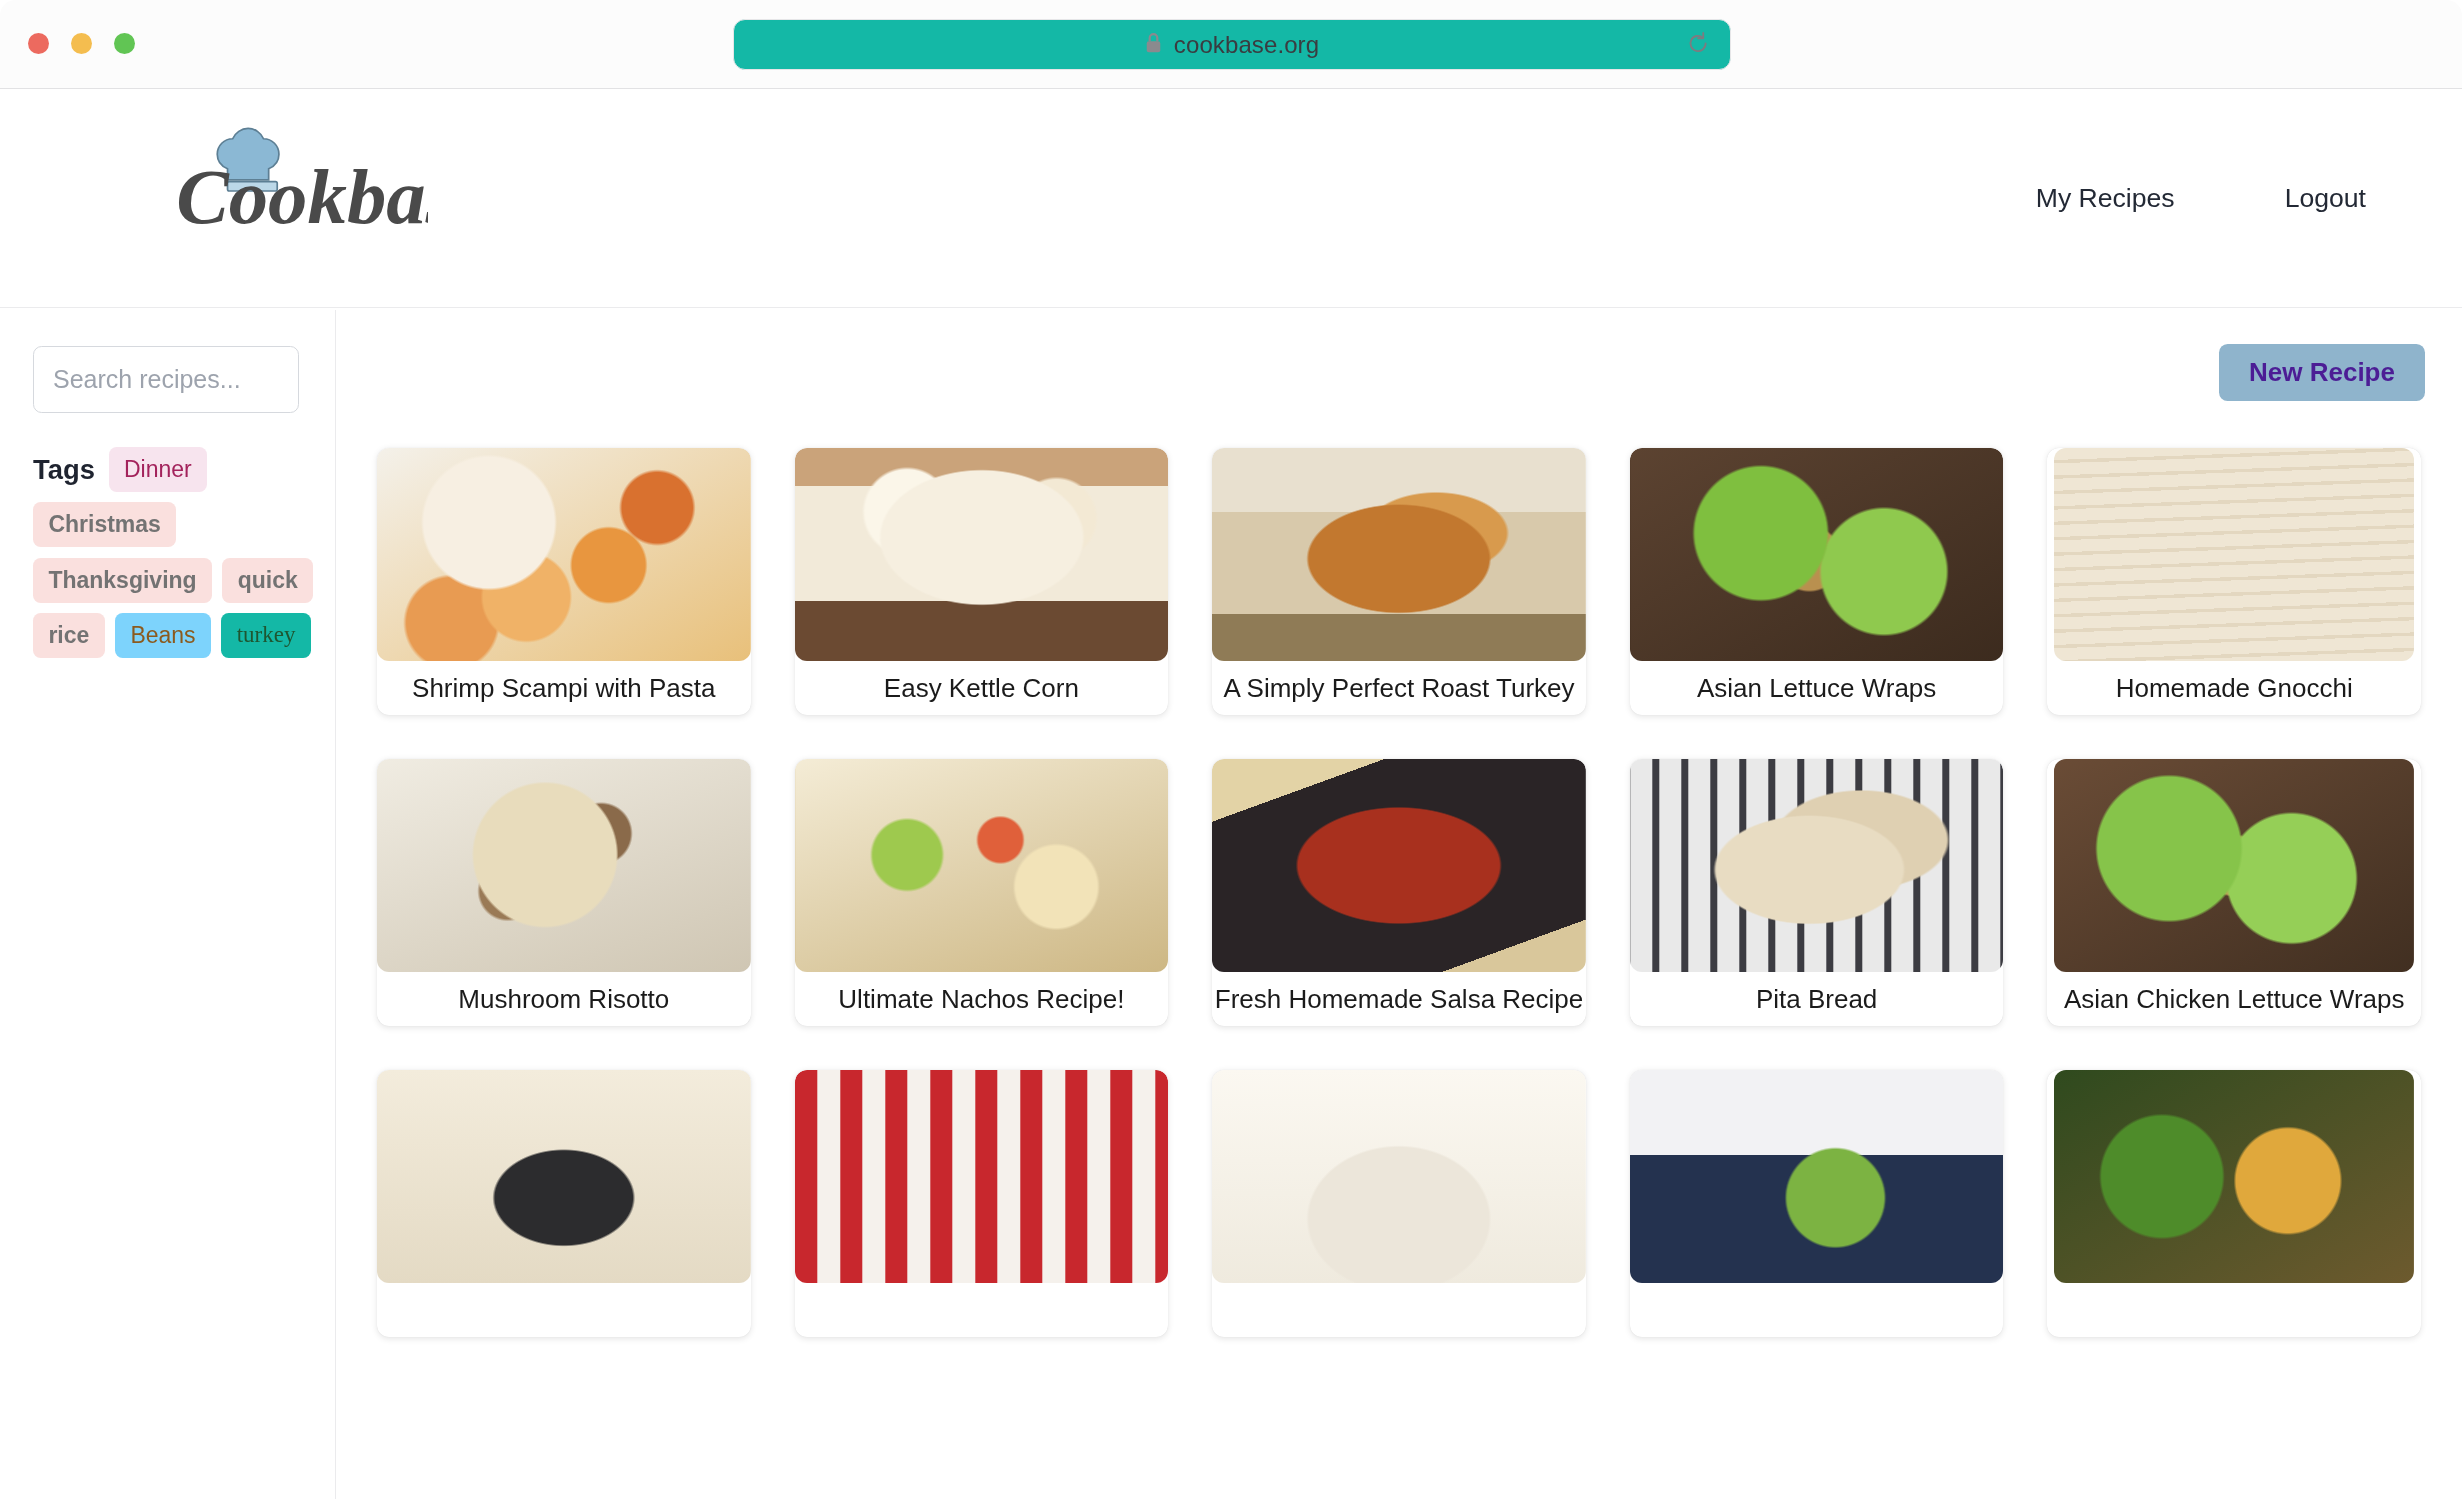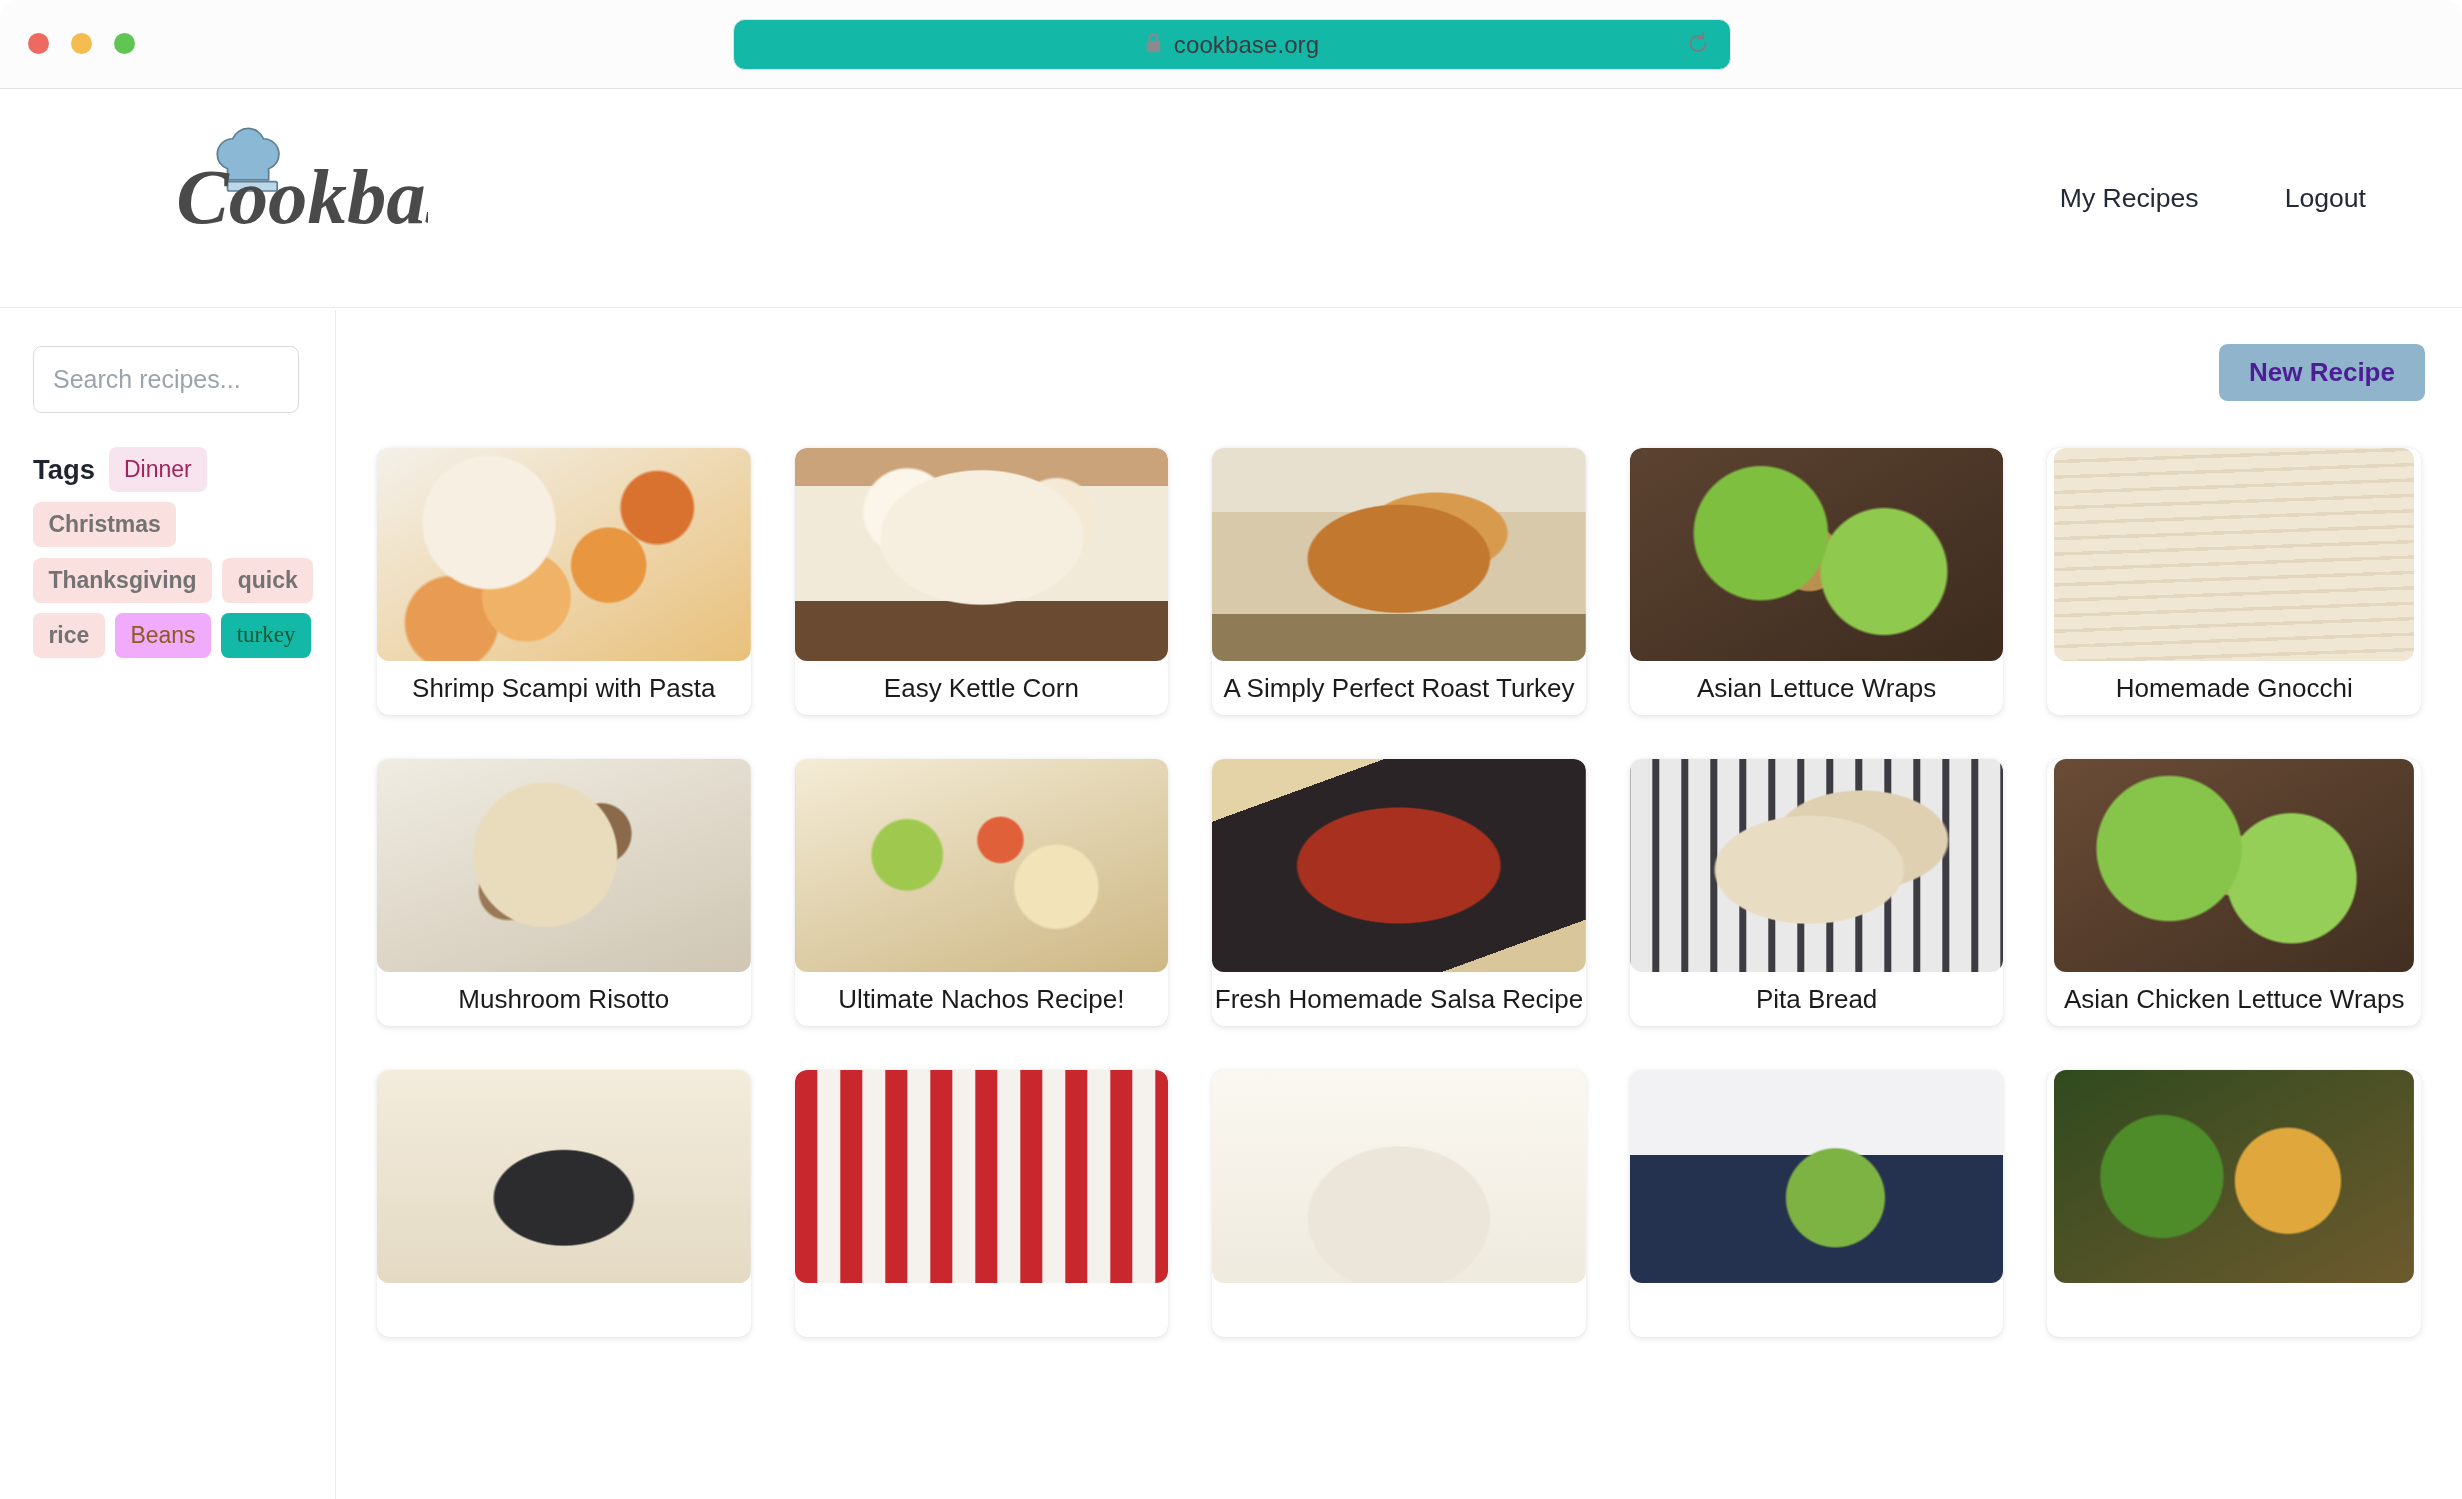--- a/index.html
+++ b/index.html
@@ -54,21 +54,21 @@
     border-bottom: 1.7px solid #ebebed;
   }
   .logo {
     position: absolute; left: 171px; top: 24px;
     width: 257px; height: 120px;
   }
   .logo svg { display: block; }
 
   .main-nav {
     position: absolute; right: 96px; top: 0; height: 219px;
-    display: flex; align-items: center; gap: 86px; justify-content: center;
+    display: flex; align-items: center; gap: 110px; justify-content: center;
   }
   .nav-link {
     font-size: 26.6px; color: #232935;
     text-decoration: none; white-space: nowrap;
     cursor: pointer;
   }
 
   
   .page-body {
     position: absolute; top: 310px; left: 0;
@@ -108,21 +108,21 @@
   .tag {
     display: inline-flex; align-items: center; justify-content: center;
     height: 45px; padding: 0 15.4px;
     border-radius: 7.7px;
     font-size: 23px;
     white-space: nowrap;
     cursor: pointer;
   }
   .tag-pink   { background: #f7e4ee; color: #a3235c; }
   .tag-red    { background: #fae0de; color: #737373; font-weight: bold; }
-  .tag-yellow { background: #f0abfc; color: #8b5a1e; }
+  .tag-yellow { background: #7dd3fc; color: #8b5a1e; }
   .tag-green  { background: #14b8a6; color: #1e5631; font-family: Liberation Serif, serif; }
 
   
   .content {
     position: absolute; left: 338px; top: 0;
     width: 2125px; height: 1190px;
     padding: 0 0 0 39px;
   }
   .new-recipe-btn {
     position: absolute; right: 38px; top: 34px;

